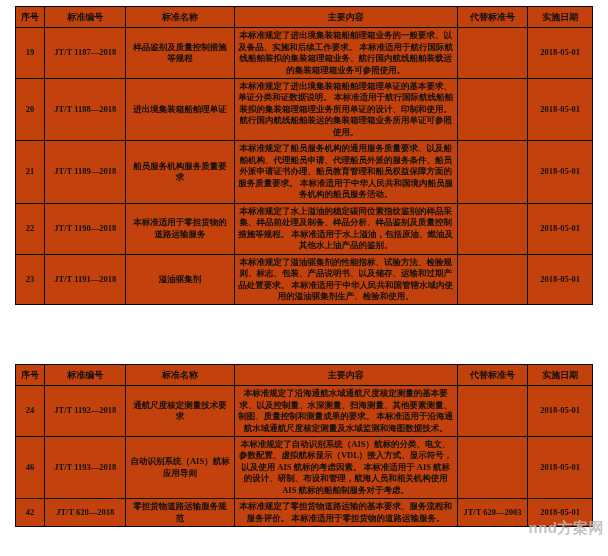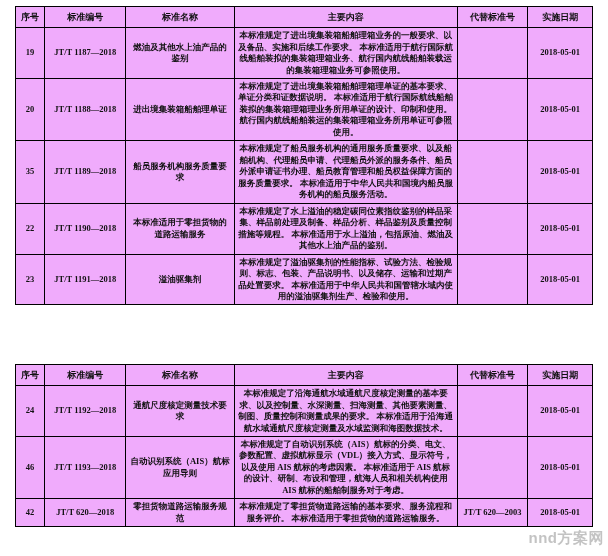--- a/index.html
+++ b/index.html
@@ -19,21 +19,21 @@
     position: relative;
     width: 608px;
     height: 556px;
     background: #ffffff;
   }
   table.std-table {
     border-collapse: collapse;
     table-layout: fixed;
     width: 578px;
     margin: 0 auto;
-    background: #f0abfc;
+    background: #c2410c;
   }
   table.std-table td, table.std-table th {
     border: 1px solid #000;
     font-weight: bold;
     font-size: 8.5px;
     line-height: 1.35;
     padding: 2px 3px;
     vertical-align: middle;
     text-align: center;
     color: #111;
@@ -48,21 +48,21 @@
   td.c-name { width: 104px; }
   td.c-content { width: 214px; text-align: left; padding: 3px 5px; }
   td.c-replace { width: 68px; }
   td.c-date { width: 62px; }
   .tbl-wrap-top { position: absolute; top: 6px; left: 15px; width: 578px; }
   .tbl-wrap-bottom { position: absolute; top: 364px; left: 15px; width: 578px; }
 
   .watermark {
     position: absolute;
     right: 4px;
-    bottom: 8px;
+    bottom: 18px;
     font-family: "Liberation Sans", sans-serif;
     font-size: 15px;
     color: #b9b9b9;
     letter-spacing: 0.5px;
     font-weight: bold;
     opacity: 0.85;
   }
 </style>
 </head>
 <body>
@@ -86,35 +86,35 @@
           <td>标准名称</td>
           <td>主要内容</td>
           <td>代替标准号</td>
           <td>实施日期</td>
         </tr>
       </thead>
       <tbody>
         <tr>
           <td class="c-seq">19</td>
           <td class="c-code">JT/T 1187—2018</td>
-          <td class="c-name">燃油及其他水上油产品的鉴别</td>
+          <td class="c-name">样品鉴别及质量控制措施等规程</td>
           <td class="c-content">本标准规定了进出境集装箱船舶理箱业务的一般要求、以及备品、实施和后续工作要求。 本标准适用于航行国际航线船舶装拟的集装箱理箱业务、航行国内航线船舶装载运的集装箱理箱业务可参照使用。</td>
           <td class="c-replace"></td>
           <td class="c-date">2018-05-01</td>
         </tr>
         <tr>
           <td class="c-seq">20</td>
           <td class="c-code">JT/T 1188—2018</td>
           <td class="c-name">进出境集装箱船舶理单证</td>
           <td class="c-content">本标准规定了进出境集装箱船舶理箱理单证的基本要求、单证分类和证数据说明。 本标准适用于航行国际航线船舶装拟的集装箱理箱理业务所用单证的设计、印制和使用。航行国内航线船舶装运的集装箱理箱业务所用单证可参照使用。</td>
           <td class="c-replace"></td>
           <td class="c-date">2018-05-01</td>
         </tr>
         <tr>
-          <td class="c-seq">35</td>
+          <td class="c-seq">21</td>
           <td class="c-code">JT/T 1189—2018</td>
           <td class="c-name">船员服务机构服务质量要求</td>
           <td class="c-content">本标准规定了船员服务机构的通用服务质量要求、以及船舶机构、代理船员申请、代理船员外派的服务条件、船员外派申请证书办理、船员教育管理和船员权益保障方面的服务质量要求。 本标准适用于中华人民共和国境内船员服务机构的船员服务活动。</td>
           <td class="c-replace"></td>
           <td class="c-date">2018-05-01</td>
         </tr>
         <tr>
           <td class="c-seq">22</td>
           <td class="c-code">JT/T 1190—2018</td>
           <td class="c-name">本标准适用于零担货物的道路运输服务</td>

